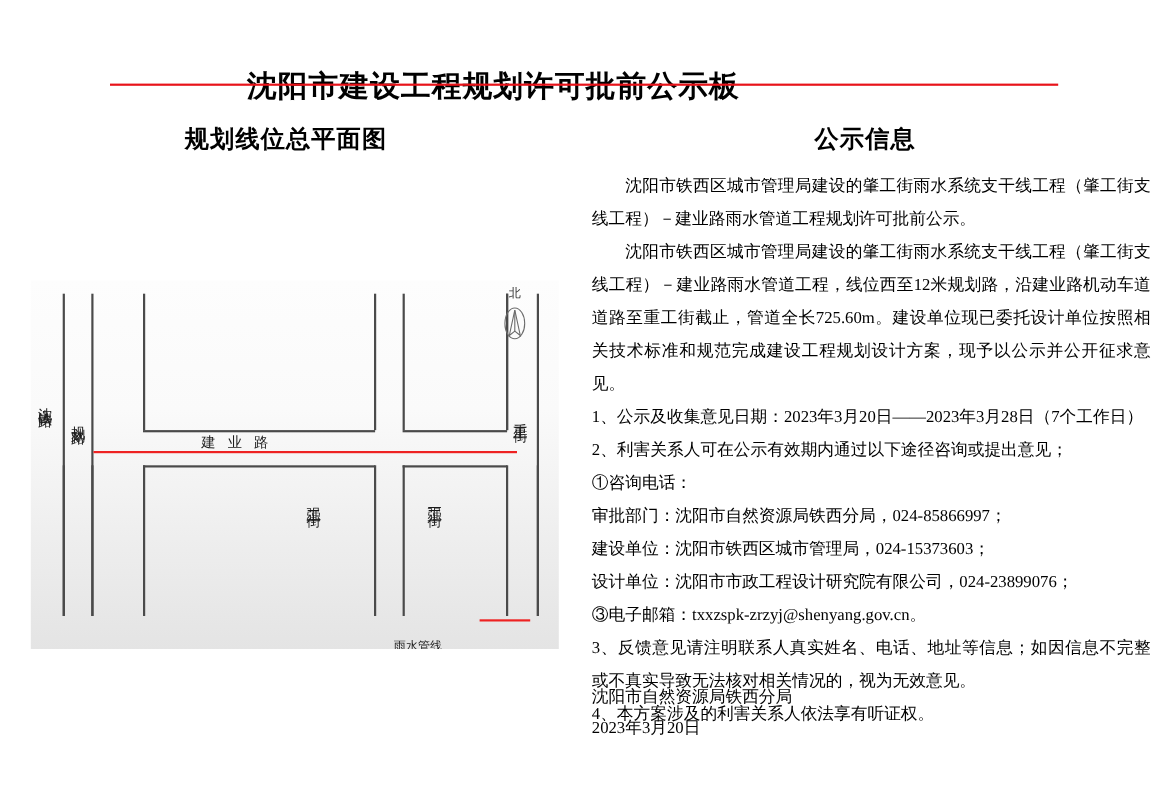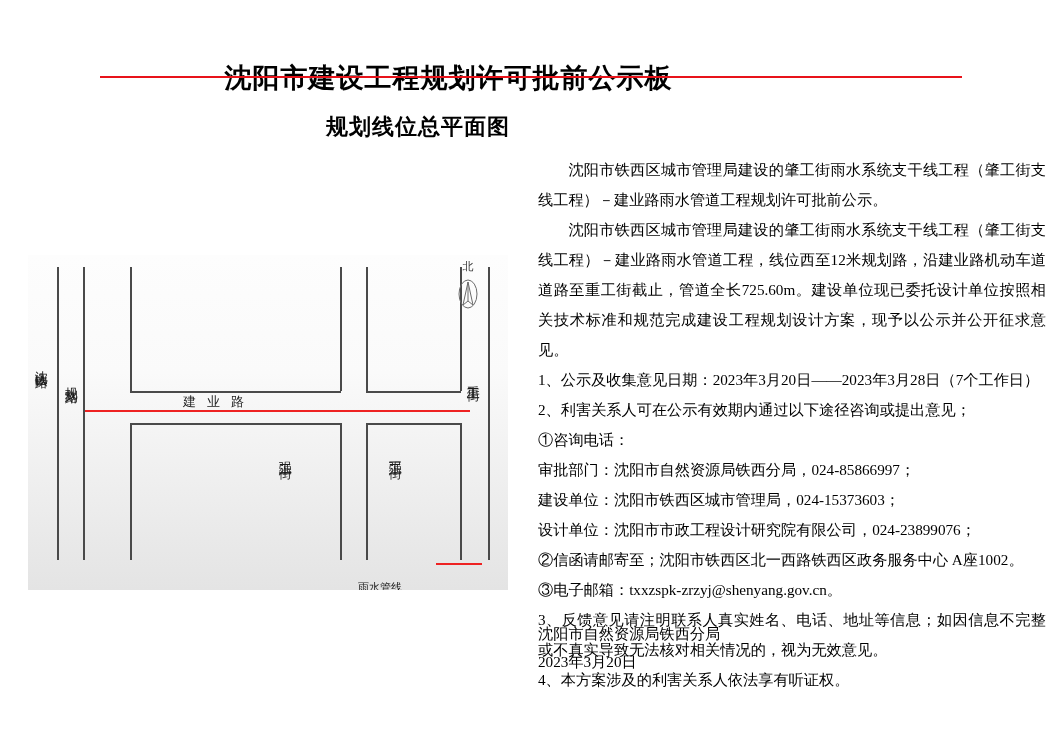--- a/index.html
+++ b/index.html
@@ -51,21 +51,21 @@
     left: 10px;
     top: 100px;
     width: 510px;
     height: 520px;
   }
   #plan-title {
     position: absolute;
     left: 0;
     top: 12px;
     width: 500px;
-    text-align: right;
+    text-align: center;
     font-size: 22px;
     font-weight: bold;
     letter-spacing: 1px;
   }
 
   #map-box {
     position: absolute;
     left: 18px;
     top: 155px;
     width: 480px;
@@ -261,31 +261,31 @@
     <div id="legend">
       <div id="legend-label">雨水管线</div>
       <div id="legend-swatch"></div>
     </div>
 
   </div>
 </div>
 
 <div id="notice-section">
 
+  <div id="notice-title">公示信息</div>
 
   <div id="notice-body">
     <p class="para indent">沈阳市铁西区城市管理局建设的肇工街雨水系统支干线工程（肇工街支线工程）－建业路雨水管道工程规划许可批前公示。</p>
     <p class="para indent">沈阳市铁西区城市管理局建设的肇工街雨水系统支干线工程（肇工街支线工程）－建业路雨水管道工程，线位西至12米规划路，沿建业路机动车道道路至重工街截止，管道全长725.60m。建设单位现已委托设计单位按照相关技术标准和规范完成建设工程规划设计方案，现予以公示并公开征求意见。</p>
     <p class="para">1、公示及收集意见日期：2023年3月20日——2023年3月28日（7个工作日）</p>
     <p class="para">2、利害关系人可在公示有效期内通过以下途径咨询或提出意见；</p>
     <p class="para">①咨询电话：</p>
     <p class="para">审批部门：沈阳市自然资源局铁西分局，024-85866997；</p>
     <p class="para">建设单位：沈阳市铁西区城市管理局，024-15373603；</p>
     <p class="para">设计单位：沈阳市市政工程设计研究院有限公司，024-23899076；</p>
-    <p class="para">②信函请邮寄至；沈阳市铁西区北一西路铁西区政务服务中心 A座1002。</p>
     <p class="para">③电子邮箱：txxzspk-zrzyj@shenyang.gov.cn。</p>
     <p class="para">3、反馈意见请注明联系人真实姓名、电话、地址等信息；如因信息不完整或不真实导致无法核对相关情况的，视为无效意见。</p>
     <p class="para">4、本方案涉及的利害关系人依法享有听证权。</p>
   </div>
 
   <div id="sign-block">
     <div class="sign-line">沈阳市自然资源局铁西分局</div>
     <div class="sign-line date">2023年3月20日</div>
   </div>
 </div>

